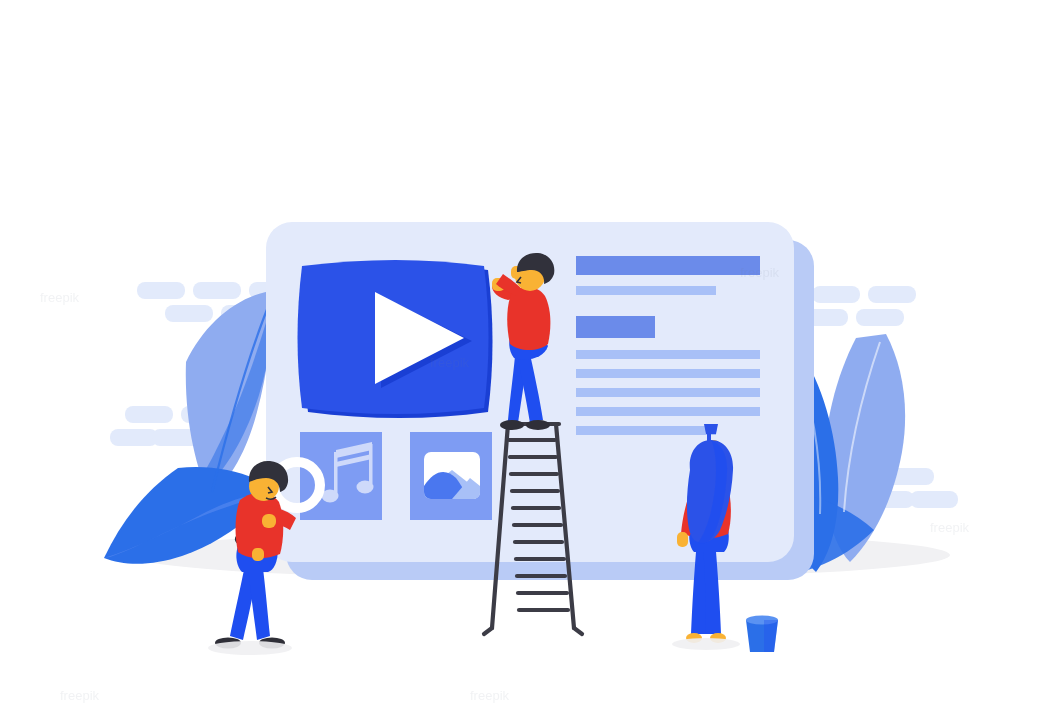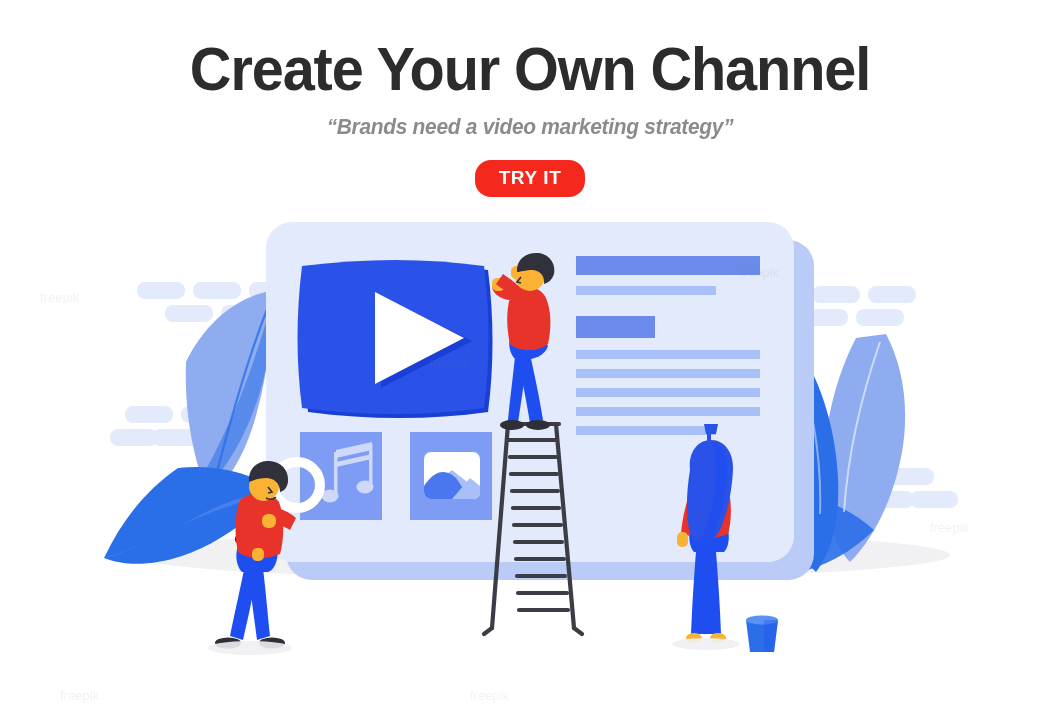--- a/index.html
+++ b/index.html
@@ -267,27 +267,20 @@
            C287 488 284 491 280 492 C280 483 274 478 266 478 C258 478 252 481 249 482 Z"></path>
 
       <path stroke="#31313b" stroke-width="1.6" fill="none" d="M268 487 L272 492 L268 493"></path>
       <path stroke="#31313b" stroke-width="1.6" fill="none" d="M266 498 C270 500 274 499 276 497"></path>
     </g>
 
     <ellipse cx="250" cy="648" rx="42" ry="7" fill="#f0f0f2" opacity="0.9"></ellipse>
     <ellipse cx="706" cy="644" rx="34" ry="6" fill="#f0f0f2" opacity="0.9"></ellipse>
   </svg>
 
-  <div class="hero">
-    <h1 class="hero-title">Create Your Own Channel</h1>
-    <p class="hero-sub">“Brands need a video marketing strategy”</p>
-    <div class="try-wrap">
-      <button class="try-btn">TRY IT</button>
-    </div>
-  </div>
 
   <div>
     <span class="wm" style="left:40px;top:290px;">freepik</span>
     <span class="wm" style="left:430px;top:355px;">freepik</span>
     <span class="wm" style="left:740px;top:265px;">freepik</span>
     <span class="wm" style="left:60px;top:688px;">freepik</span>
     <span class="wm" style="left:470px;top:688px;">freepik</span>
     <span class="wm" style="left:930px;top:520px;">freepik</span>
   </div>
 

